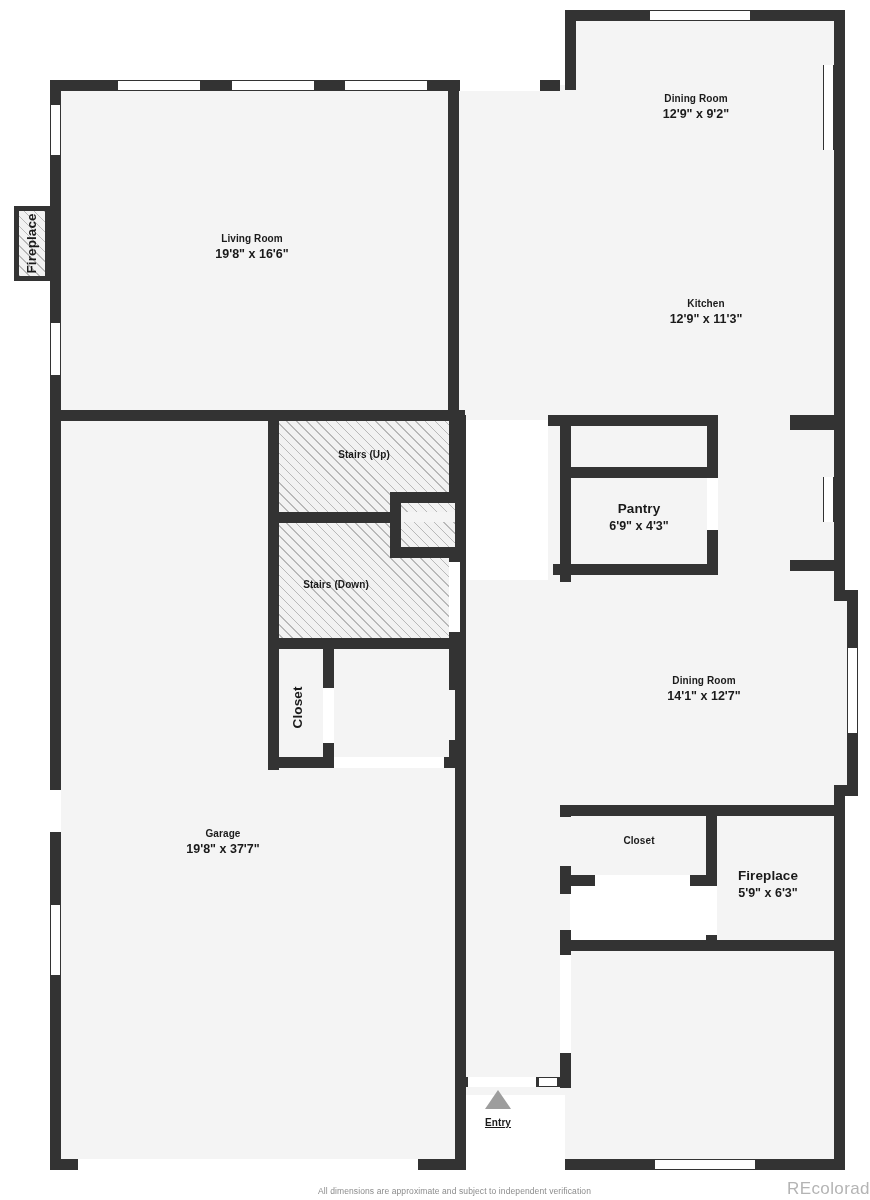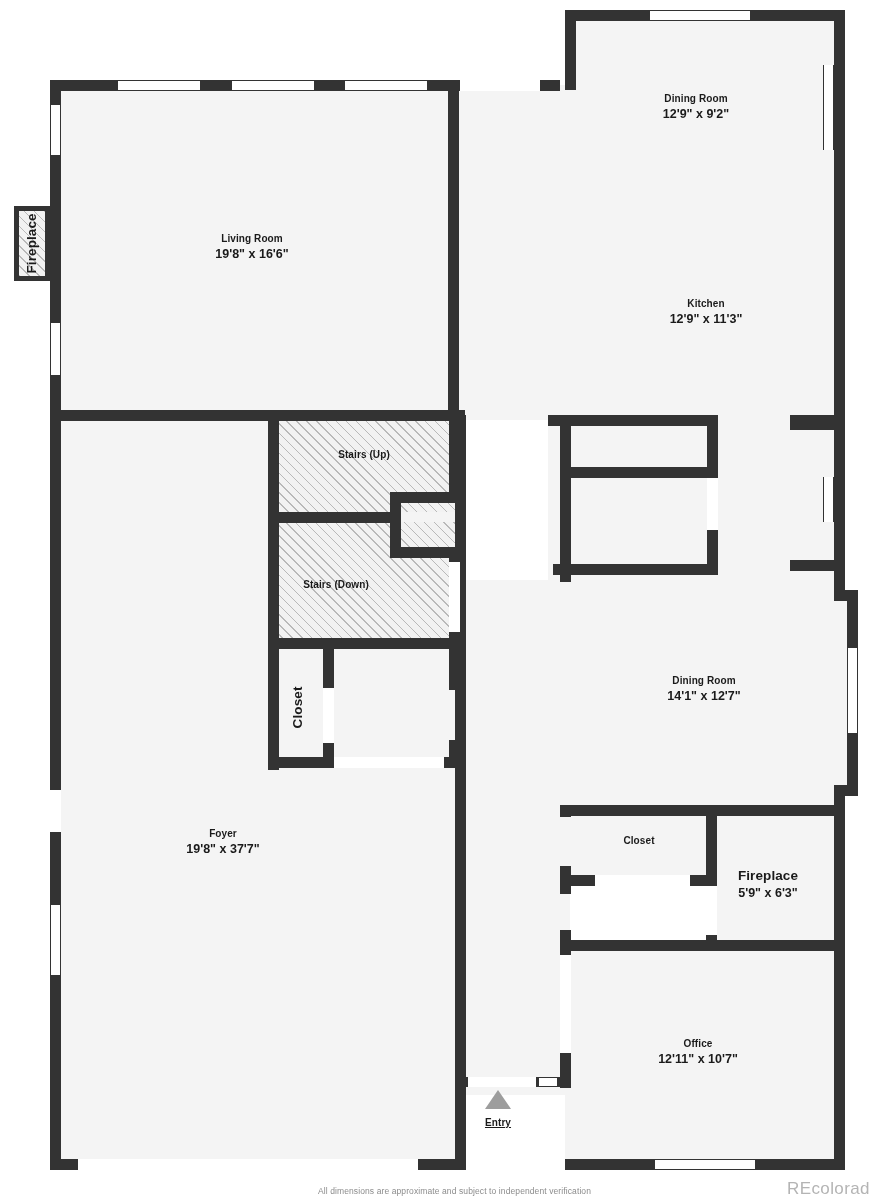--- a/index.html
+++ b/index.html
@@ -253,36 +253,36 @@
   <div class="label" style="left:600px; top:93px; width:192px;">
     <span class="name">Dining Room</span>
     <span class="dim">12'9" x 9'2"</span>
   </div>
 
   <div class="label" style="left:610px; top:298px; width:192px;">
     <span class="name">Kitchen</span>
     <span class="dim">12'9" x 11'3"</span>
   </div>
 
+  <div class="label small" style="left:543px; top:501px; width:192px;">
+    <span class="name">Pantry</span>
+    <span class="dim">6'9" x 4'3"</span>
+  </div>
 
   <div class="label" style="left:608px; top:675px; width:192px;">
     <span class="name">Dining Room</span>
     <span class="dim">14'1" x 12'7"</span>
   </div>
 
   <div class="label" style="left:127px; top:828px; width:192px;">
-    <span class="name">Foyer</span>
+    <span class="name">Garage</span>
     <span class="dim">19'8" x 37'7"</span>
   </div>
 
 
-  <div class="label" style="left:602px; top:1038px; width:192px;">
-    <span class="name">Office</span>
-    <span class="dim">12'11" x 10'7"</span>
-  </div>
 
   <div class="label small" style="left:672px; top:868px; width:192px;">
     <span class="name">Fireplace</span>
     <span class="dim">5'9" x 6'3"</span>
   </div>
 
   <div class="label vert" style="left:-16px; top:235px; width:96px;">
     <span class="name">Fireplace</span>
   </div>
 

